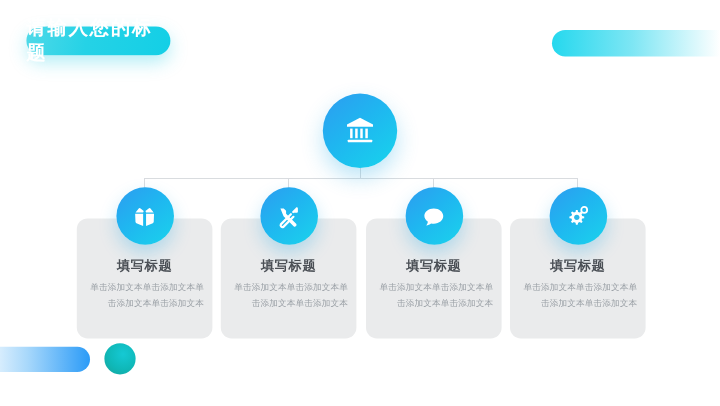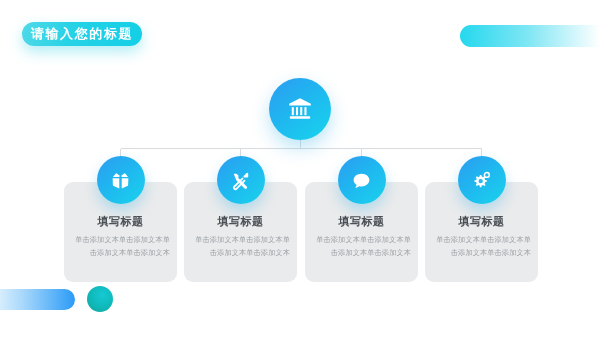--- a/index.html
+++ b/index.html
@@ -12,21 +12,21 @@
 
   
   .deco-title-pill{
     position:absolute;left:22px;top:22px;width:120px;height:24px;
     border-radius:12px;
     background:linear-gradient(100deg,#4fd9e8 0%,#25d2e6 42%,#13cfe6 100%);
     box-shadow:0 6px 14px rgba(40,205,230,.35);
     display:flex;align-items:center;justify-content:center;
   }
   .deco-title-pill span{
-    color:#ffffff;font-size:13px;font-weight:700;letter-spacing:1.6px;
+    color:#ffffff;font-size:16px;font-weight:700;letter-spacing:1.6px;
     font-family:"DejaVu Sans","Liberation Sans",sans-serif;
   }
   .deco-topright{
     position:absolute;right:0px;top:25px;width:140px;height:22px;
     border-radius:11px 0 0 11px;
     background:linear-gradient(90deg,#25d8ee 0%,#7ee6f4 48%,#ffffff 100%);
   }
   .deco-botleft-pill{
     position:absolute;left:-20px;bottom:28px;width:95px;height:21px;
     border-radius:0 11px 11px 0;

